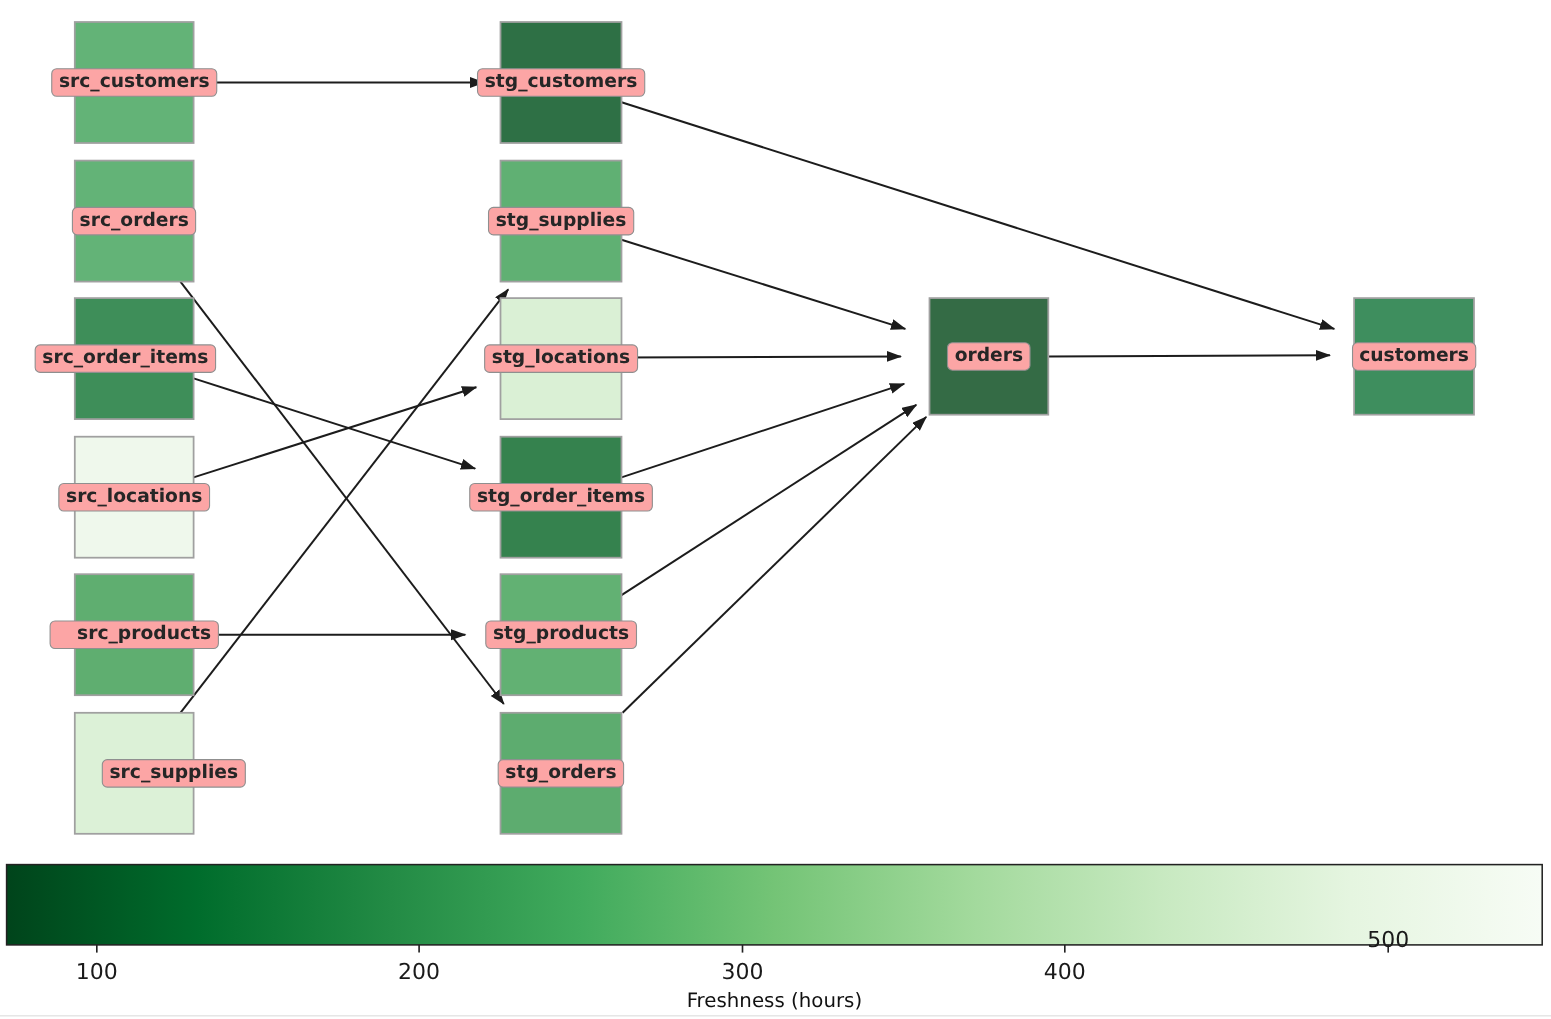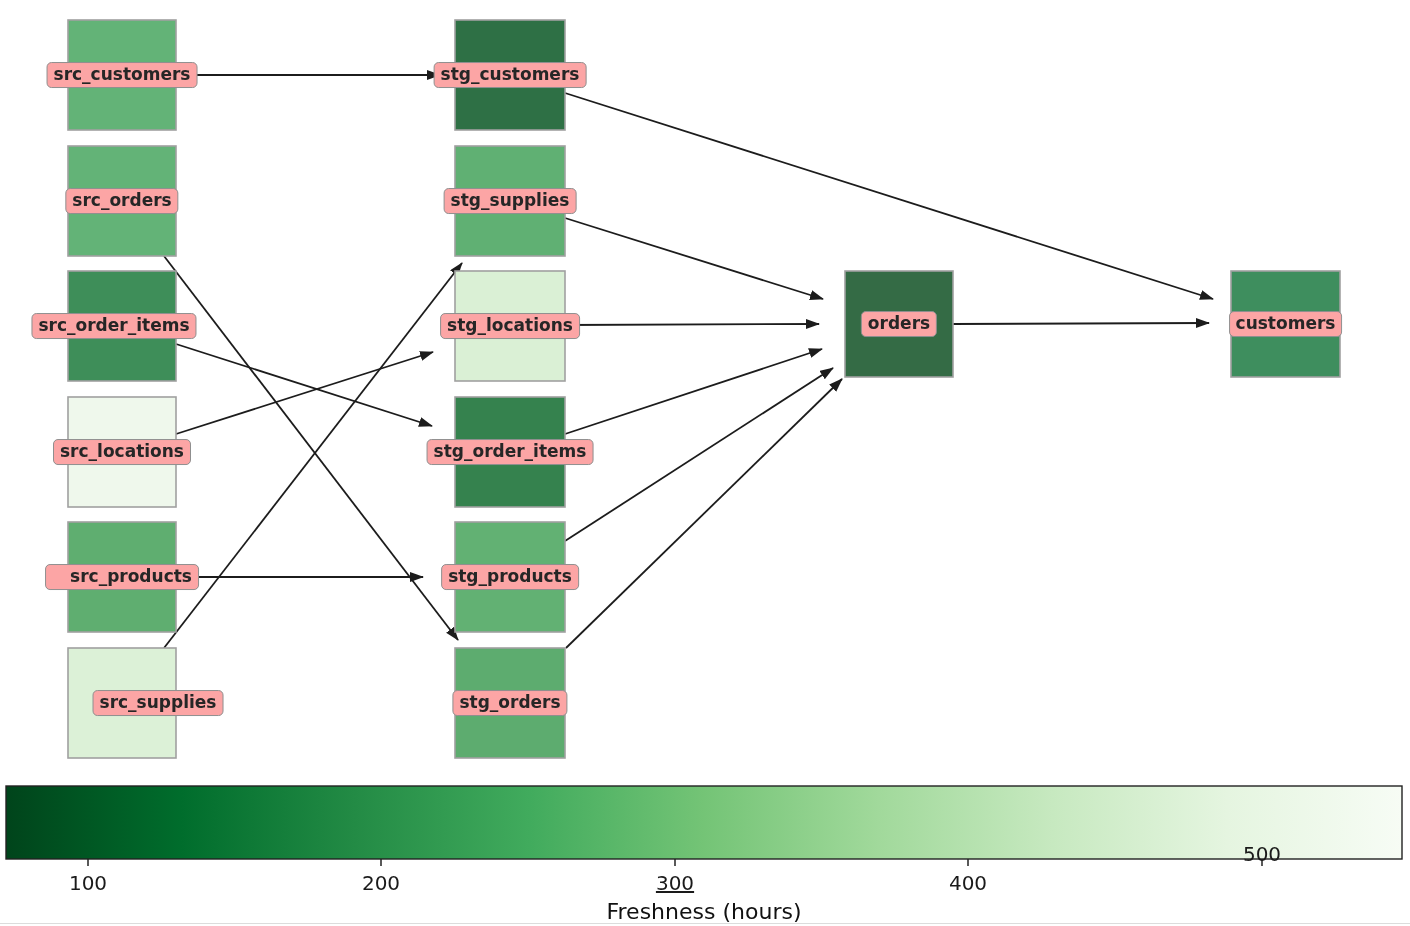--- a/index.html
+++ b/index.html
@@ -29,21 +29,21 @@
   .tick-label {
     position: absolute;
     transform: translateX(-50%);
     font-size: 20px;
     color: #1a1a1a;
     white-space: nowrap;
   }
   .axis-label {
     position: absolute;
     transform: translateX(-50%);
-    font-size: 22px;
+    font-size: 18px;
     color: #111111;
     white-space: nowrap;
   }
   .bottom-hairline {
     position: absolute;
     left: 0; width: 1410px;
     height: 0;
     border-top: 1px solid #dcdcdc;
   }
 </style>
@@ -118,19 +118,19 @@
       <div class="node-label" style="left: 510px; top: 75px;">stg_customers</div>
       <div class="node-label" style="left: 510px; top: 201px;">stg_supplies</div>
       <div class="node-label" style="left: 510px; top: 326px;">stg_locations</div>
       <div class="node-label" style="left: 510px; top: 452px;">stg_order_items</div>
       <div class="node-label" style="left: 510px; top: 577px;">stg_products</div>
       <div class="node-label" style="left: 510px; top: 703px;">stg_orders</div>
       <div class="node-label" style="left: 899px; top: 324px;">orders</div>
       <div class="node-label" style="left: 1285.5px; top: 324px; text-align: center;">customers</div>
       <div class="tick-label" style="left: 88px; top: 871px;">100</div>
       <div class="tick-label" style="left: 381px; top: 871px;">200</div>
-      <div class="tick-label" style="left: 675px; top: 871px; text-decoration: underline;">300</div>
+      <div class="tick-label" style="left: 675px; top: 871px;">300</div>
       <div class="tick-label" style="left: 968px; top: 871px;">400</div>
       <div class="tick-label" style="left: 1262px; top: 842px;">500</div>
     </div>
   <div class="axis-label" id="cb-axis-label" style="left: 704px; top: 899px;">Freshness (hours)</div>
   <div class="bottom-hairline" id="hairline" style="top: 923px;"></div>
 </div>
 
 </body></html>

